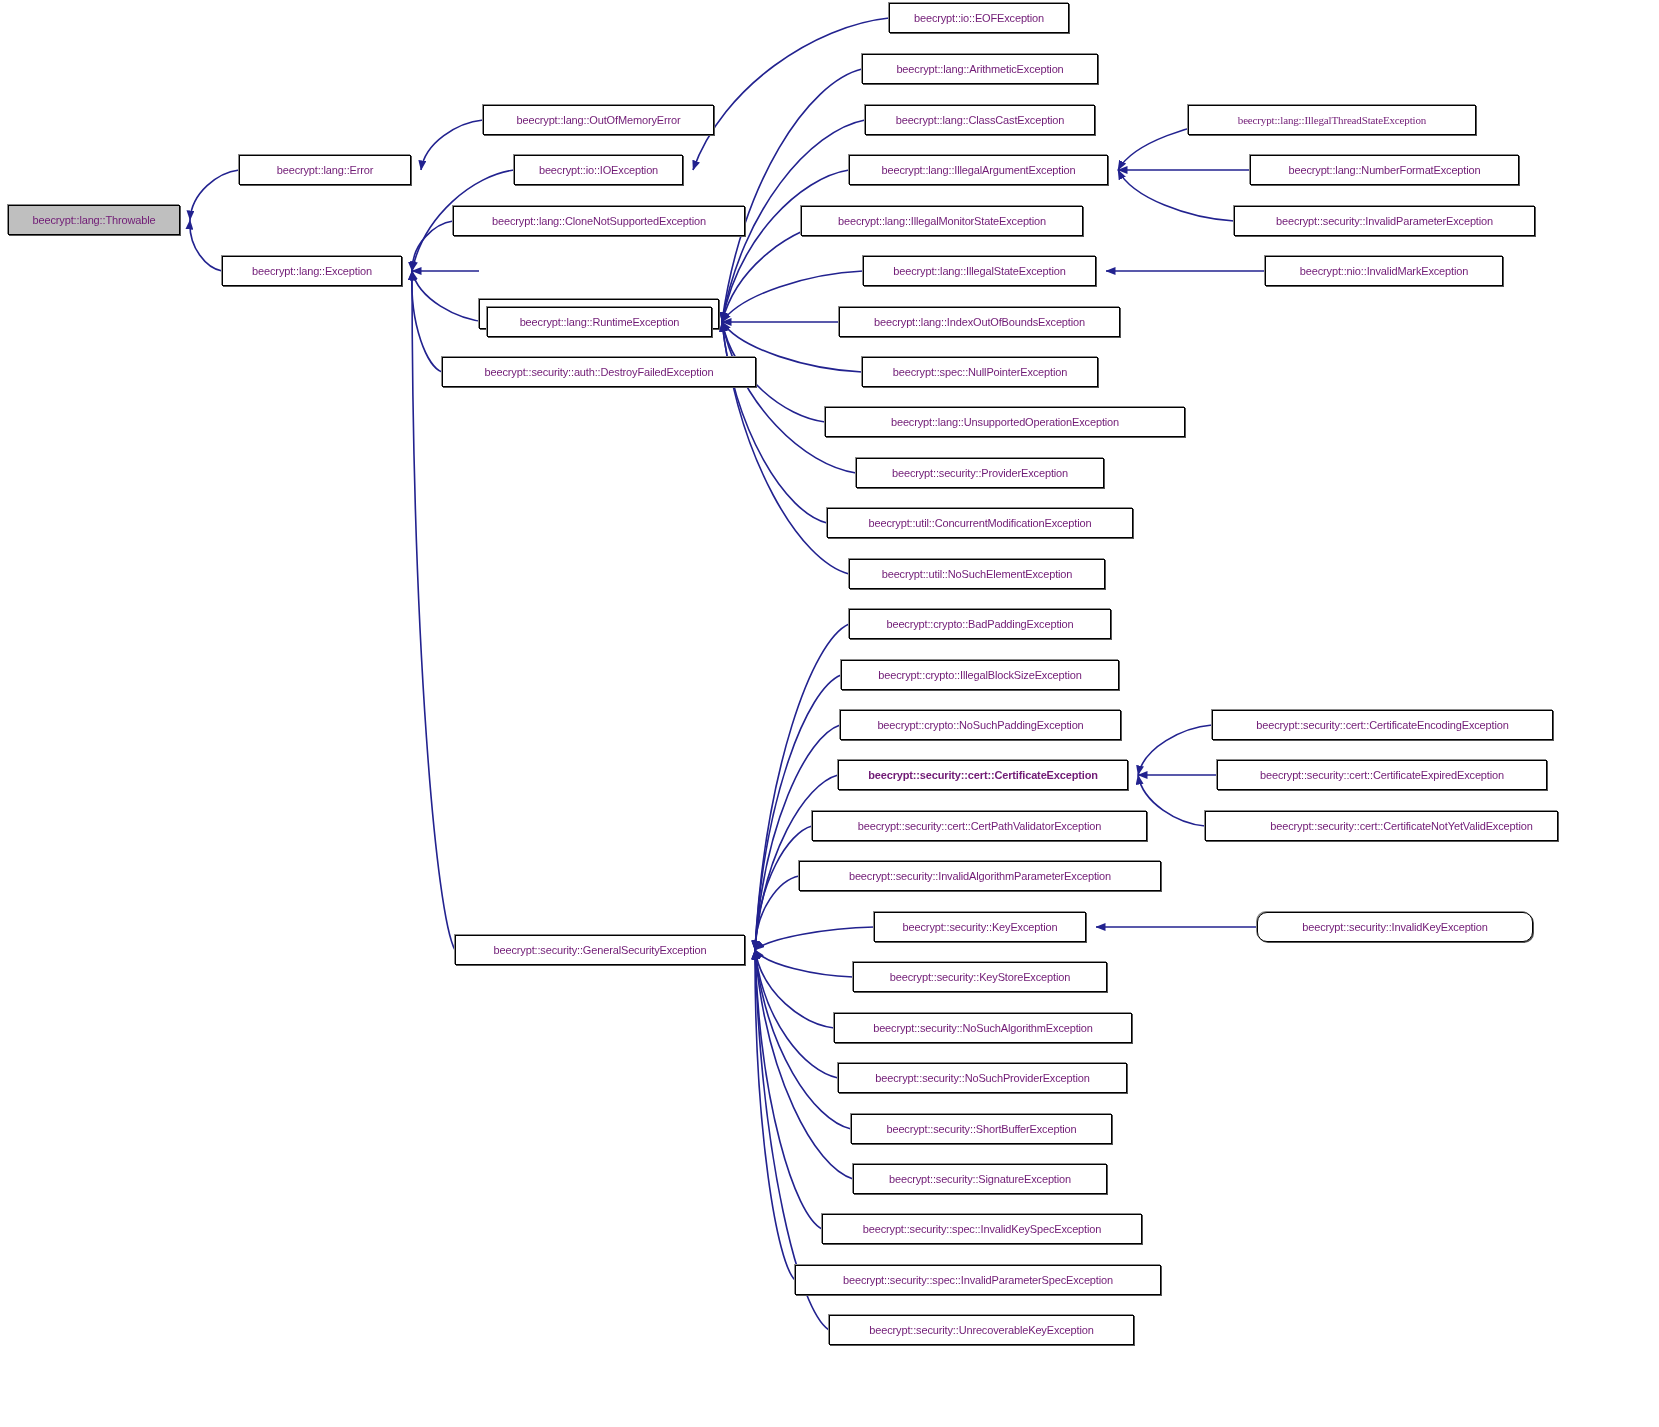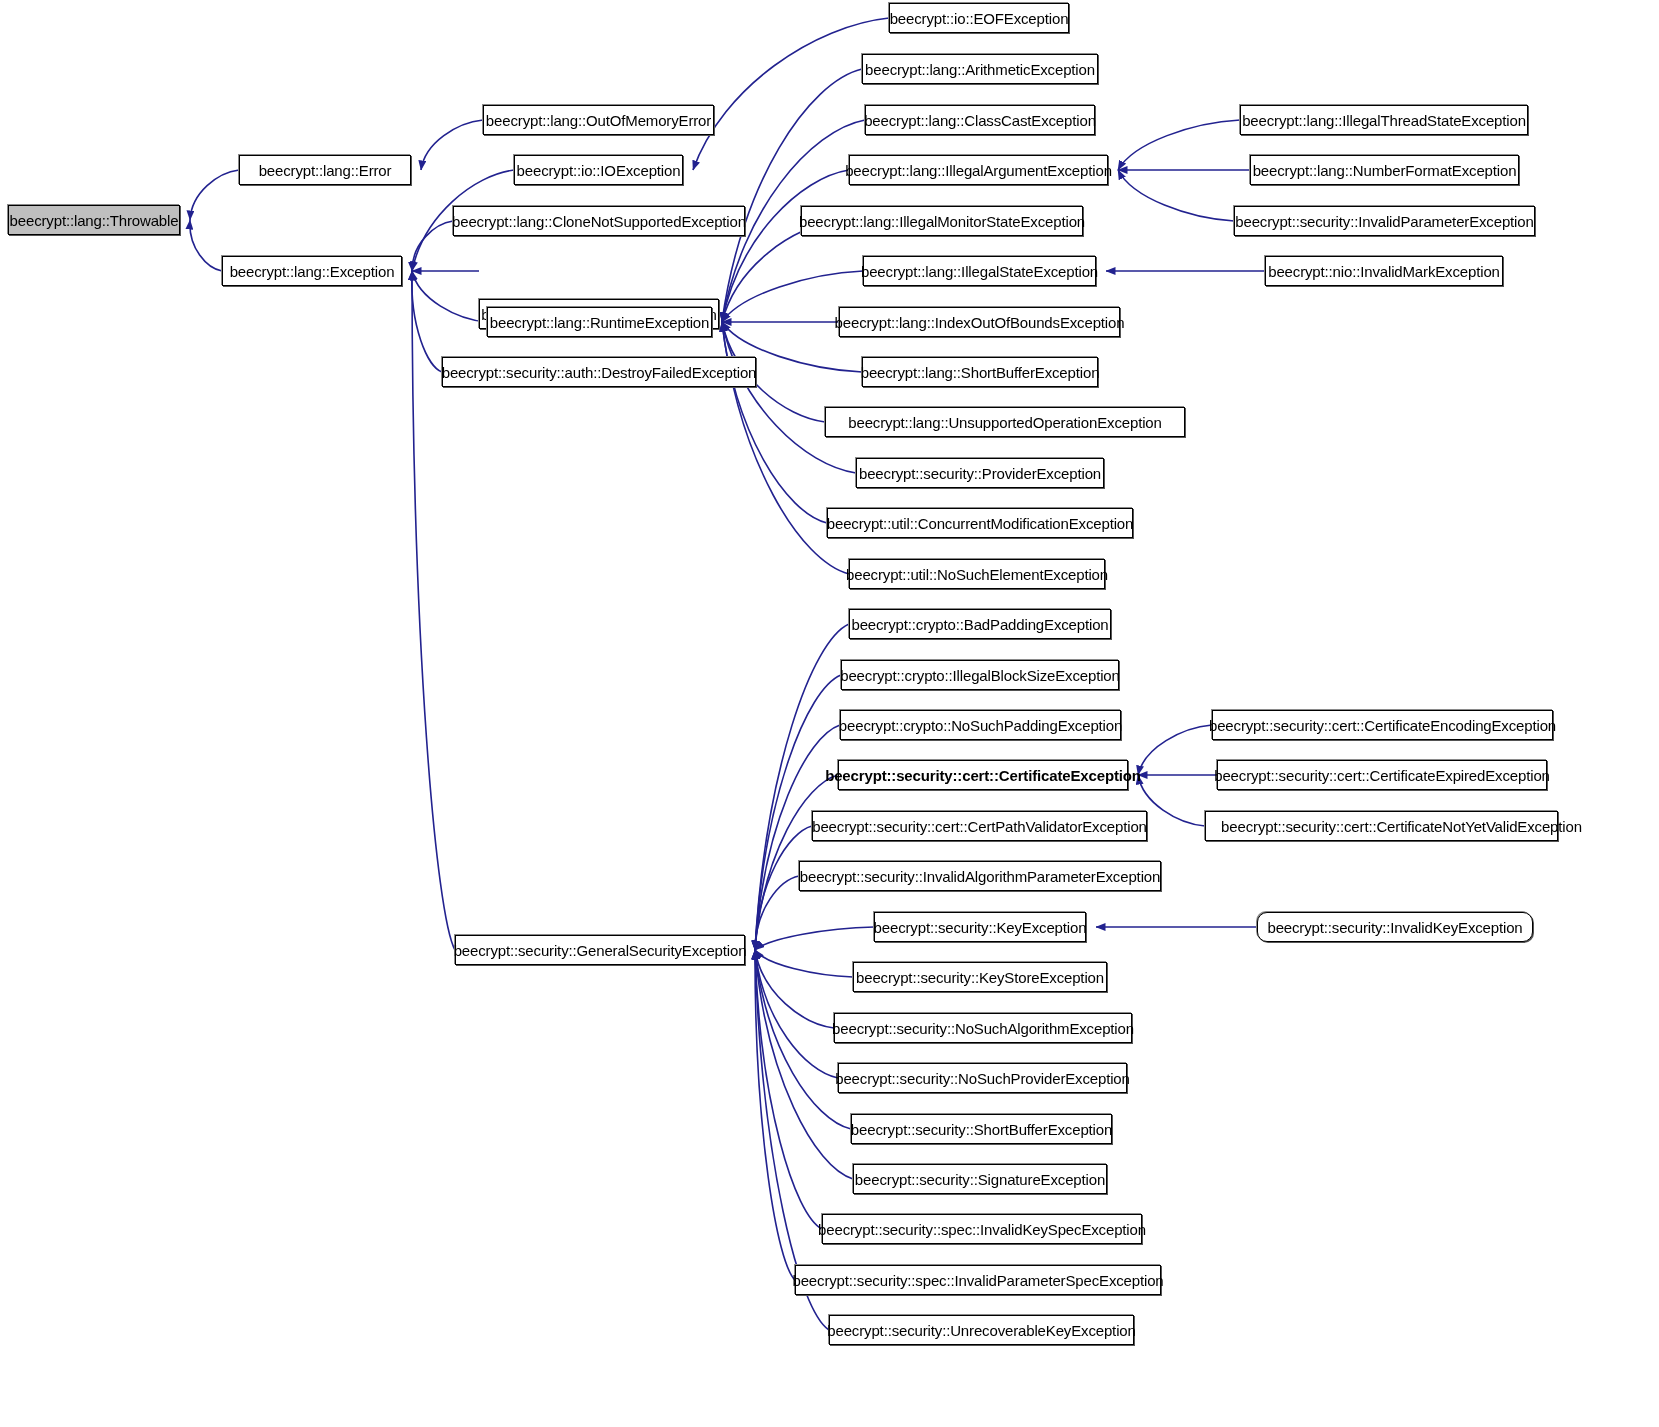--- a/index.html
+++ b/index.html
@@ -23,22 +23,22 @@
     top: 0;
     width: 1659px;
     height: 1427px;
     pointer-events: none;
   }
   .node {
     position: absolute;
     box-sizing: border-box;
     border: 1px solid #000000;
     background: #ffffff;
-    color: #000000;
-    font-size: 15px;
+    color: #701a75;
+    font-size: 11px;
     line-height: 1;
     display: flex;
     align-items: center;
     justify-content: center;
     white-space: nowrap;
     padding: 0 8px;
     height: 30px;
     letter-spacing: -0.15px;
   }
   .node.root {
@@ -116,26 +116,26 @@
       <div class="node thick" style="left: 479px; top: 256px; width: 240px; margin-top: 43px;">beecrypt::lang::InterruptedException</div>
       <div class="node thick" style="left: 487px; top: 307px; width: 225px;">beecrypt::lang::RuntimeException</div>
       <div class="node thick" style="left: 442px; top: 357px; width: 314px;">beecrypt::security::auth::DestroyFailedException</div>
       <div class="node thick" style="left: 889px; top: 3px; width: 180px;">beecrypt::io::EOFException</div>
       <div class="node thick" style="left: 862px; top: 54px; width: 236px;">beecrypt::lang::ArithmeticException</div>
       <div class="node thick" style="left: 865px; top: 105px; width: 230px;">beecrypt::lang::ClassCastException</div>
       <div class="node thick" style="left: 849px; top: 155px; width: 259px;">beecrypt::lang::IllegalArgumentException</div>
       <div class="node thick" style="left: 801px; top: 206px; width: 282px;">beecrypt::lang::IllegalMonitorStateException</div>
       <div class="node thick" style="left: 863px; top: 256px; width: 233px;">beecrypt::lang::IllegalStateException</div>
       <div class="node thick" style="left: 839px; top: 307px; width: 281px;">beecrypt::lang::IndexOutOfBoundsException</div>
-      <div class="node thick" style="left: 862px; top: 357px; width: 236px;">beecrypt::lang::ShortBufferException</div>
+      <div class="node thick" style="left: 862px; top: 357px; width: 236px;">beecrypt::spec::NullPointerException</div>
       <div class="node thick" style="left: 825px; top: 407px; width: 360px;">beecrypt::lang::UnsupportedOperationException</div>
       <div class="node thick" style="left: 856px; top: 458px; width: 248px;">beecrypt::security::ProviderException</div>
       <div class="node thick" style="left: 827px; top: 508px; width: 306px;">beecrypt::util::ConcurrentModificationException</div>
       <div class="node thick" style="left: 849px; top: 559px; width: 256px;">beecrypt::util::NoSuchElementException</div>
-      <div class="node thick" style="left: 1240px; top: 105px; width: 288px;">beecrypt::lang::IllegalThreadStateException</div>
+      <div class="node thick" style="left: 1188px; top: 105px; width: 288px; font-family: Liberation Serif, serif;">beecrypt::lang::IllegalThreadStateException</div>
       <div class="node thick" style="left: 1250px; top: 155px; width: 269px; text-align: center;">beecrypt::lang::NumberFormatException</div>
       <div class="node thick" style="left: 1234px; top: 206px; width: 301px;">beecrypt::security::InvalidParameterException</div>
       <div class="node thick" style="left: 1265px; top: 256px; width: 238px;">beecrypt::nio::InvalidMarkException</div>
       <div class="node thick" style="left: 455px; top: 935px; width: 290px;">beecrypt::security::GeneralSecurityException</div>
       <div class="node thick" style="left: 849px; top: 609px; width: 262px;">beecrypt::crypto::BadPaddingException</div>
       <div class="node thick" style="left: 841px; top: 660px; width: 278px;">beecrypt::crypto::IllegalBlockSizeException</div>
       <div class="node thick" style="left: 840px; top: 710px; width: 281px;">beecrypt::crypto::NoSuchPaddingException</div>
       <div class="node thick" style="left: 838px; top: 760px; width: 290px; font-weight: bold;">beecrypt::security::cert::CertificateException</div>
       <div class="node thick" style="left: 812px; top: 811px; width: 335px;">beecrypt::security::cert::CertPathValidatorException</div>
       <div class="node thick" style="left: 799px; top: 861px; width: 362px;">beecrypt::security::InvalidAlgorithmParameterException</div>

